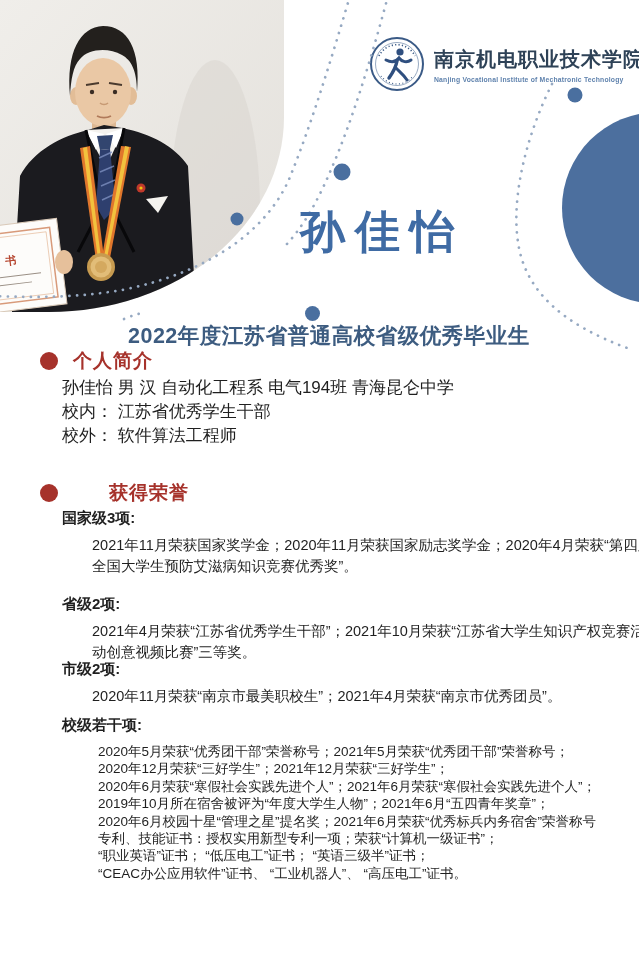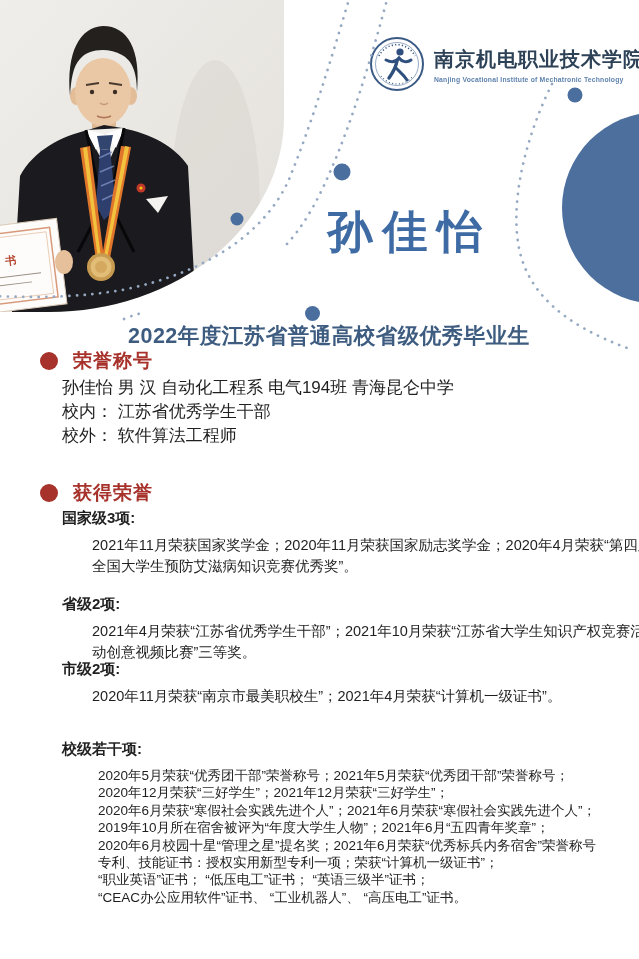--- a/index.html
+++ b/index.html
@@ -18,21 +18,21 @@
   .logo .emblem{width:56px;height:56px;flex:0 0 auto;}
   .logo .names{margin-left:9px;display:flex;flex-direction:column;}
   .logo .cn{font-size:20px;font-weight:bold;color:#2e4257;letter-spacing:1px;white-space:nowrap;}
   .logo .en{font-size:6.8px;font-weight:bold;color:#5f82ad;letter-spacing:.2px;margin-top:3px;white-space:nowrap;}
   
   .big-circle{
     position:absolute;left:562px;top:112px;width:192px;height:192px;
     border-radius:50%;background:#4c6f9e;
   }
   .hero-name{
-    position:absolute;left:300px;top:202px;width:220px;text-align:center;
+    position:absolute;left:300px;top:202px;width:220px;text-align:left;
     font-family:"DejaVu Serif",serif;font-size:45px;font-weight:bold;
     color:#3f6ba4;letter-spacing:10px;white-space:nowrap;
   }
   .hero-subtitle{
     position:absolute;left:96px;top:306px;display:flex;align-items:center;flex-direction:column;
   }
   .hero-subtitle .bdot{width:15px;height:15px;border-radius:50%;background:#4a6f9f;flex:0 0 auto;}
   .hero-subtitle .stext{
     margin-left:32px;font-size:21.5px;font-weight:bold;color:#3d5c80;
     letter-spacing:.5px;white-space:nowrap;
@@ -149,29 +149,29 @@
   </svg>
 
   <div class="hero-name">孙佳怡</div>
   <div class="hero-subtitle">
     <span class="bdot"></span>
     <span class="stext">2022年度江苏省普通高校省级优秀毕业生</span>
   </div>
 
   <div class="sec-title" style="left:40px;top:348px;">
     <span class="rdot"></span>
-    <span class="rtext">荣誉称号</span>
+    <span class="rtext">个人简介</span>
   </div>
   <div class="profile-lines">
     <div>孙佳怡 男  汉 自动化工程系 电气194班 青海昆仑中学</div>
     <div>校内：  江苏省优秀学生干部</div>
     <div>校外：  软件算法工程师</div>
   </div>
 
-  <div class="sec-title" style="left:40px;top:480px;">
+  <div class="sec-title" style="left:40px;top:480px;gap:36px;">
     <span class="rdot"></span>
     <span class="rtext">获得荣誉</span>
   </div>
 
   <div class="honor-group" style="top:509px;">
     <div class="ghead">国家级3项:</div>
     <div class="glines">
       <div>2021年11月荣获国家奖学金；2020年11月荣获国家励志奖学金；2020年4月荣获“第四届</div>
       <div>全国大学生预防艾滋病知识竞赛优秀奖”。</div>
     </div>
@@ -181,25 +181,25 @@
     <div class="ghead">省级2项:</div>
     <div class="glines">
       <div>2021年4月荣获“江苏省优秀学生干部”；2021年10月荣获“江苏省大学生知识产权竞赛活</div>
       <div>动创意视频比赛”三等奖。</div>
     </div>
   </div>
 
   <div class="honor-group" style="top:660px;">
     <div class="ghead">市级2项:</div>
     <div class="glines">
-      <div>2020年11月荣获“南京市最美职校生”；2021年4月荣获“计算机一级证书”。</div>
-    </div>
-  </div>
-
-  <div class="honor-group compact" style="top:740px;">
+      <div>2020年11月荣获“南京市最美职校生”；2021年4月荣获“南京市优秀团员”。</div>
+    </div>
+  </div>
+
+  <div class="honor-group compact" style="top:716px;">
     <div class="ghead">校级若干项:</div>
     <div class="glines">
       <div>2020年5月荣获“优秀团干部”荣誉称号；2021年5月荣获“优秀团干部”荣誉称号；</div>
       <div>2020年12月荣获“三好学生”；2021年12月荣获“三好学生”；</div>
       <div>2020年6月荣获“寒假社会实践先进个人”；2021年6月荣获“寒假社会实践先进个人”；</div>
       <div>2019年10月所在宿舍被评为“年度大学生人物”；2021年6月“五四青年奖章”；</div>
       <div>2020年6月校园十星“管理之星”提名奖；2021年6月荣获“优秀标兵内务宿舍”荣誉称号</div>
       <div>专利、技能证书：授权实用新型专利一项；荣获“计算机一级证书”；</div>
       <div>“职业英语”证书； “低压电工”证书； “英语三级半”证书；</div>
       <div>“CEAC办公应用软件”证书、 “工业机器人”、 “高压电工”证书。</div>

